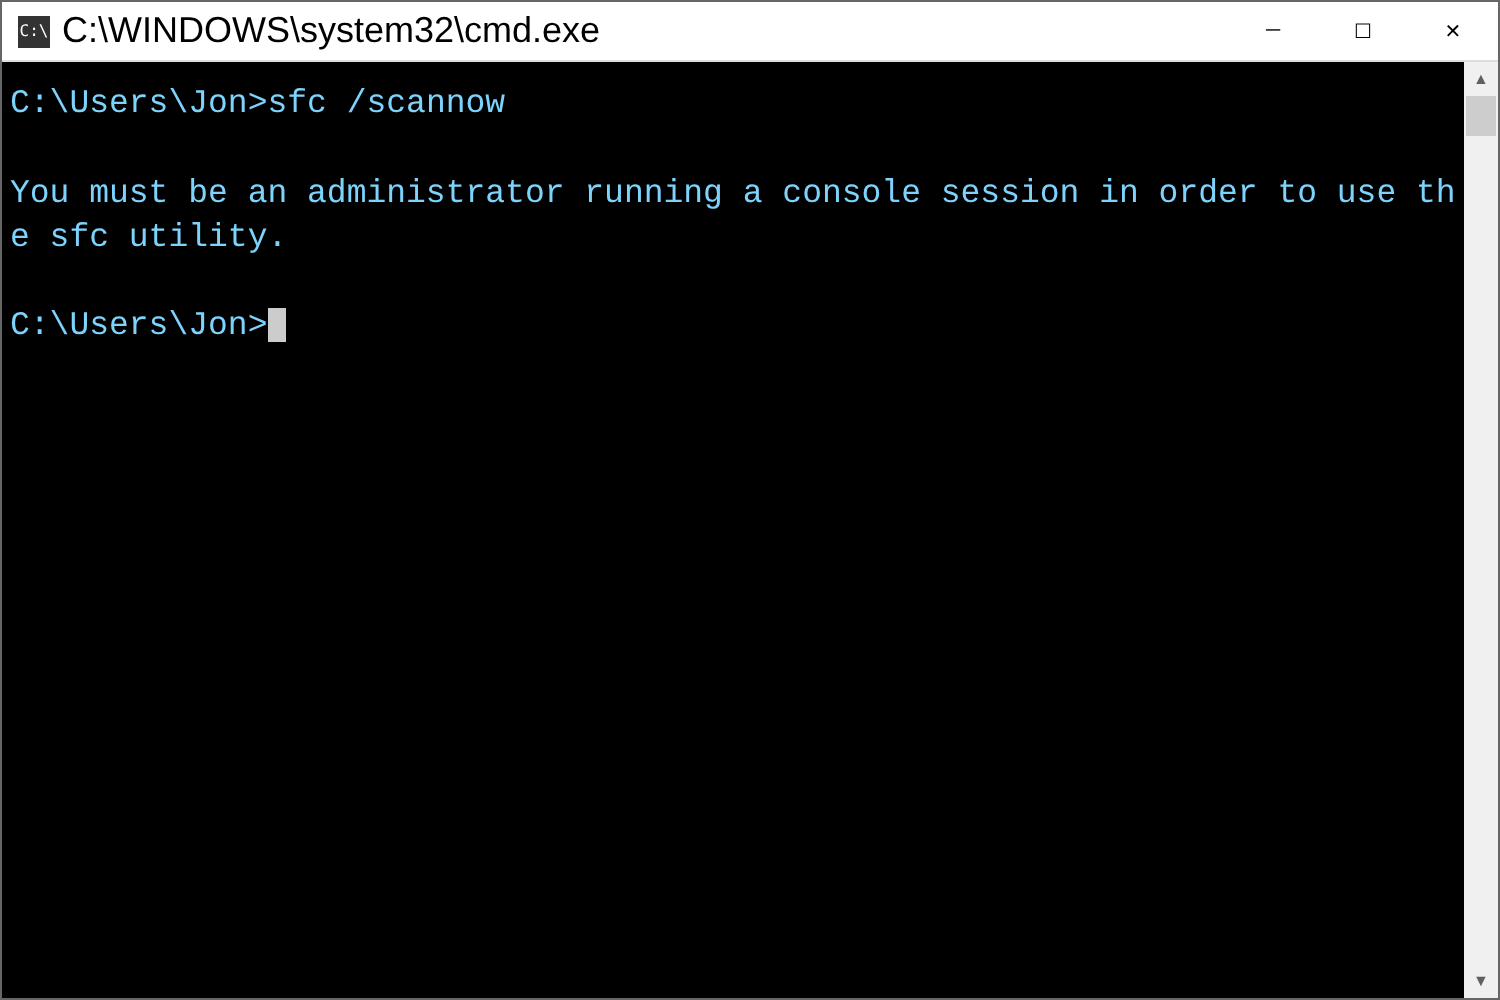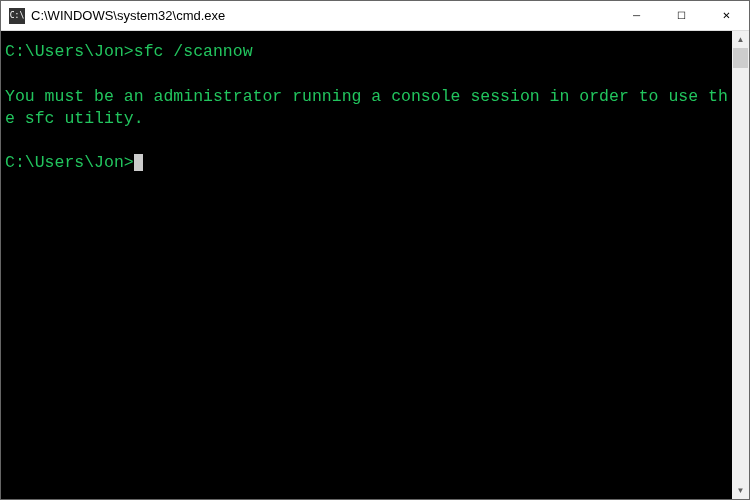--- a/index.html
+++ b/index.html
@@ -36,21 +36,21 @@
       margin-right: 6px;
       background: #333;
       display: inline-flex;
       align-items: center;
       justify-content: center;
       font-size: 8px;
       color: #fff;
       font-family: monospace;
     }
     .titlebar-title {
-      font-size: 13px;
+      font-size: 18px;
       color: #000;
       flex: 1;
     }
     .titlebar-controls {
       display: flex;
       height: 100%;
     }
     .titlebar-btn {
       width: 45px;
       height: 100%;
@@ -65,21 +65,21 @@
       flex: 1;
       background: #000;
       position: relative;
       display: flex;
     }
     .terminal-content {
       flex: 1;
       padding: 10px 4px 4px 4px;
       font-family: 'Consolas', 'Courier New', monospace;
       font-size: 16.5px;
-      color: #22c55e;
+      color: #7dd3fc;
       line-height: 1.35;
       white-space: pre-wrap;
       word-break: break-all;
     }
     .scrollbar {
       width: 17px;
       background: #f0f0f0;
       position: relative;
     }
     .scrollbar-thumb {

